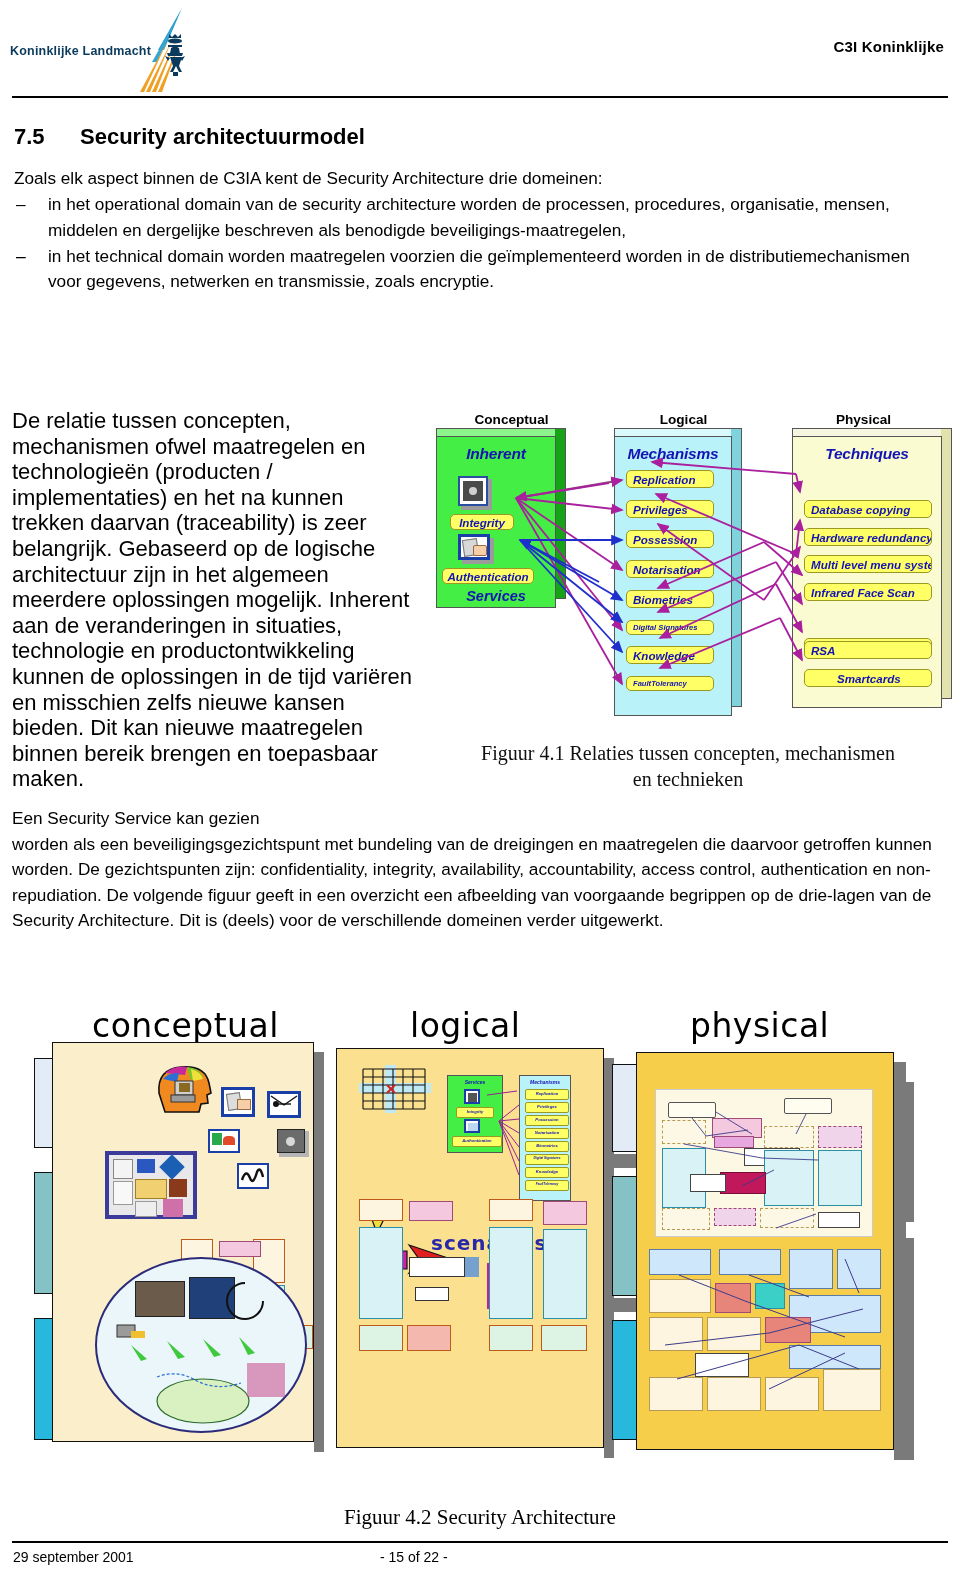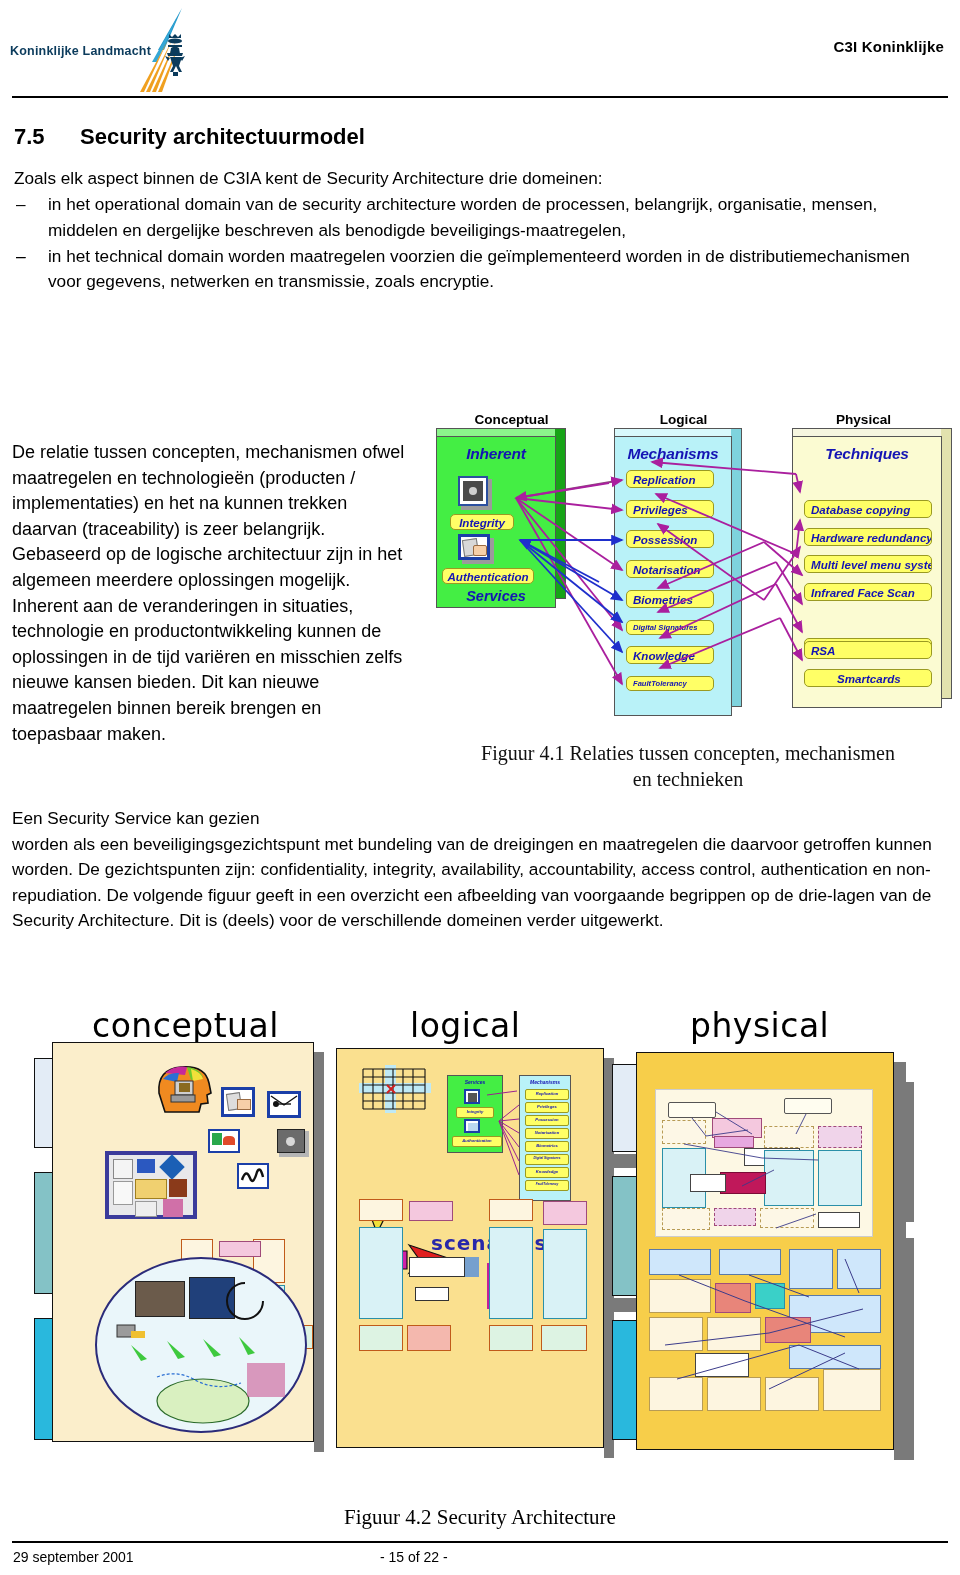--- a/index.html
+++ b/index.html
@@ -93,23 +93,23 @@
     line-height: 25.8px;
     margin-bottom: 0px;
   }
   .bullet .dash {
     position: absolute;
     left: 2px; top: 0;
   }
 
   .left-col {
     position: absolute;
-    left: 12px; top: 440px;
+    left: 12px; top: 408px;
     width: 400px;
-    font-size: 18px;
+    font-size: 22px;
     line-height: 25.6px;
   }
   .tail-para {
     position: absolute;
     left: 12px; top: 806px;
     width: 930px;
     font-size: 17.2px;
     line-height: 25.6px;
   }
   .tail-para .first-line {
@@ -352,21 +352,21 @@
   <div class="header-rule"></div>
 </div>
 
 <div class="section-number">7.5</div>
 <div class="section-title">Security architectuurmodel</div>
 <div class="intro-line">Zoals elk aspect binnen de C3IA kent de Security Architecture drie domeinen:</div>
 
 <div class="bullets">
   <div class="bullet">
     <span class="dash">–</span>
-    <span>in het operational domain van de security architecture worden de processen, belangrijk, organisatie, mensen, middelen en dergelijke beschreven als benodigde beveiligings-maatregelen,</span>
+    <span>in het operational domain van de security architecture worden de processen, procedures, organisatie, mensen, middelen en dergelijke beschreven als benodigde beveiligings-maatregelen,</span>
   </div>
   <div class="bullet">
     <span class="dash">–</span>
   </div>
   <div class="bullet">
     <span class="dash">–</span>
     <span>in het technical domain worden maatregelen voorzien die geïmplementeerd worden in de distributiemechanismen voor gegevens, netwerken en transmissie, zoals encryptie.</span>
   </div>
 </div>
 

